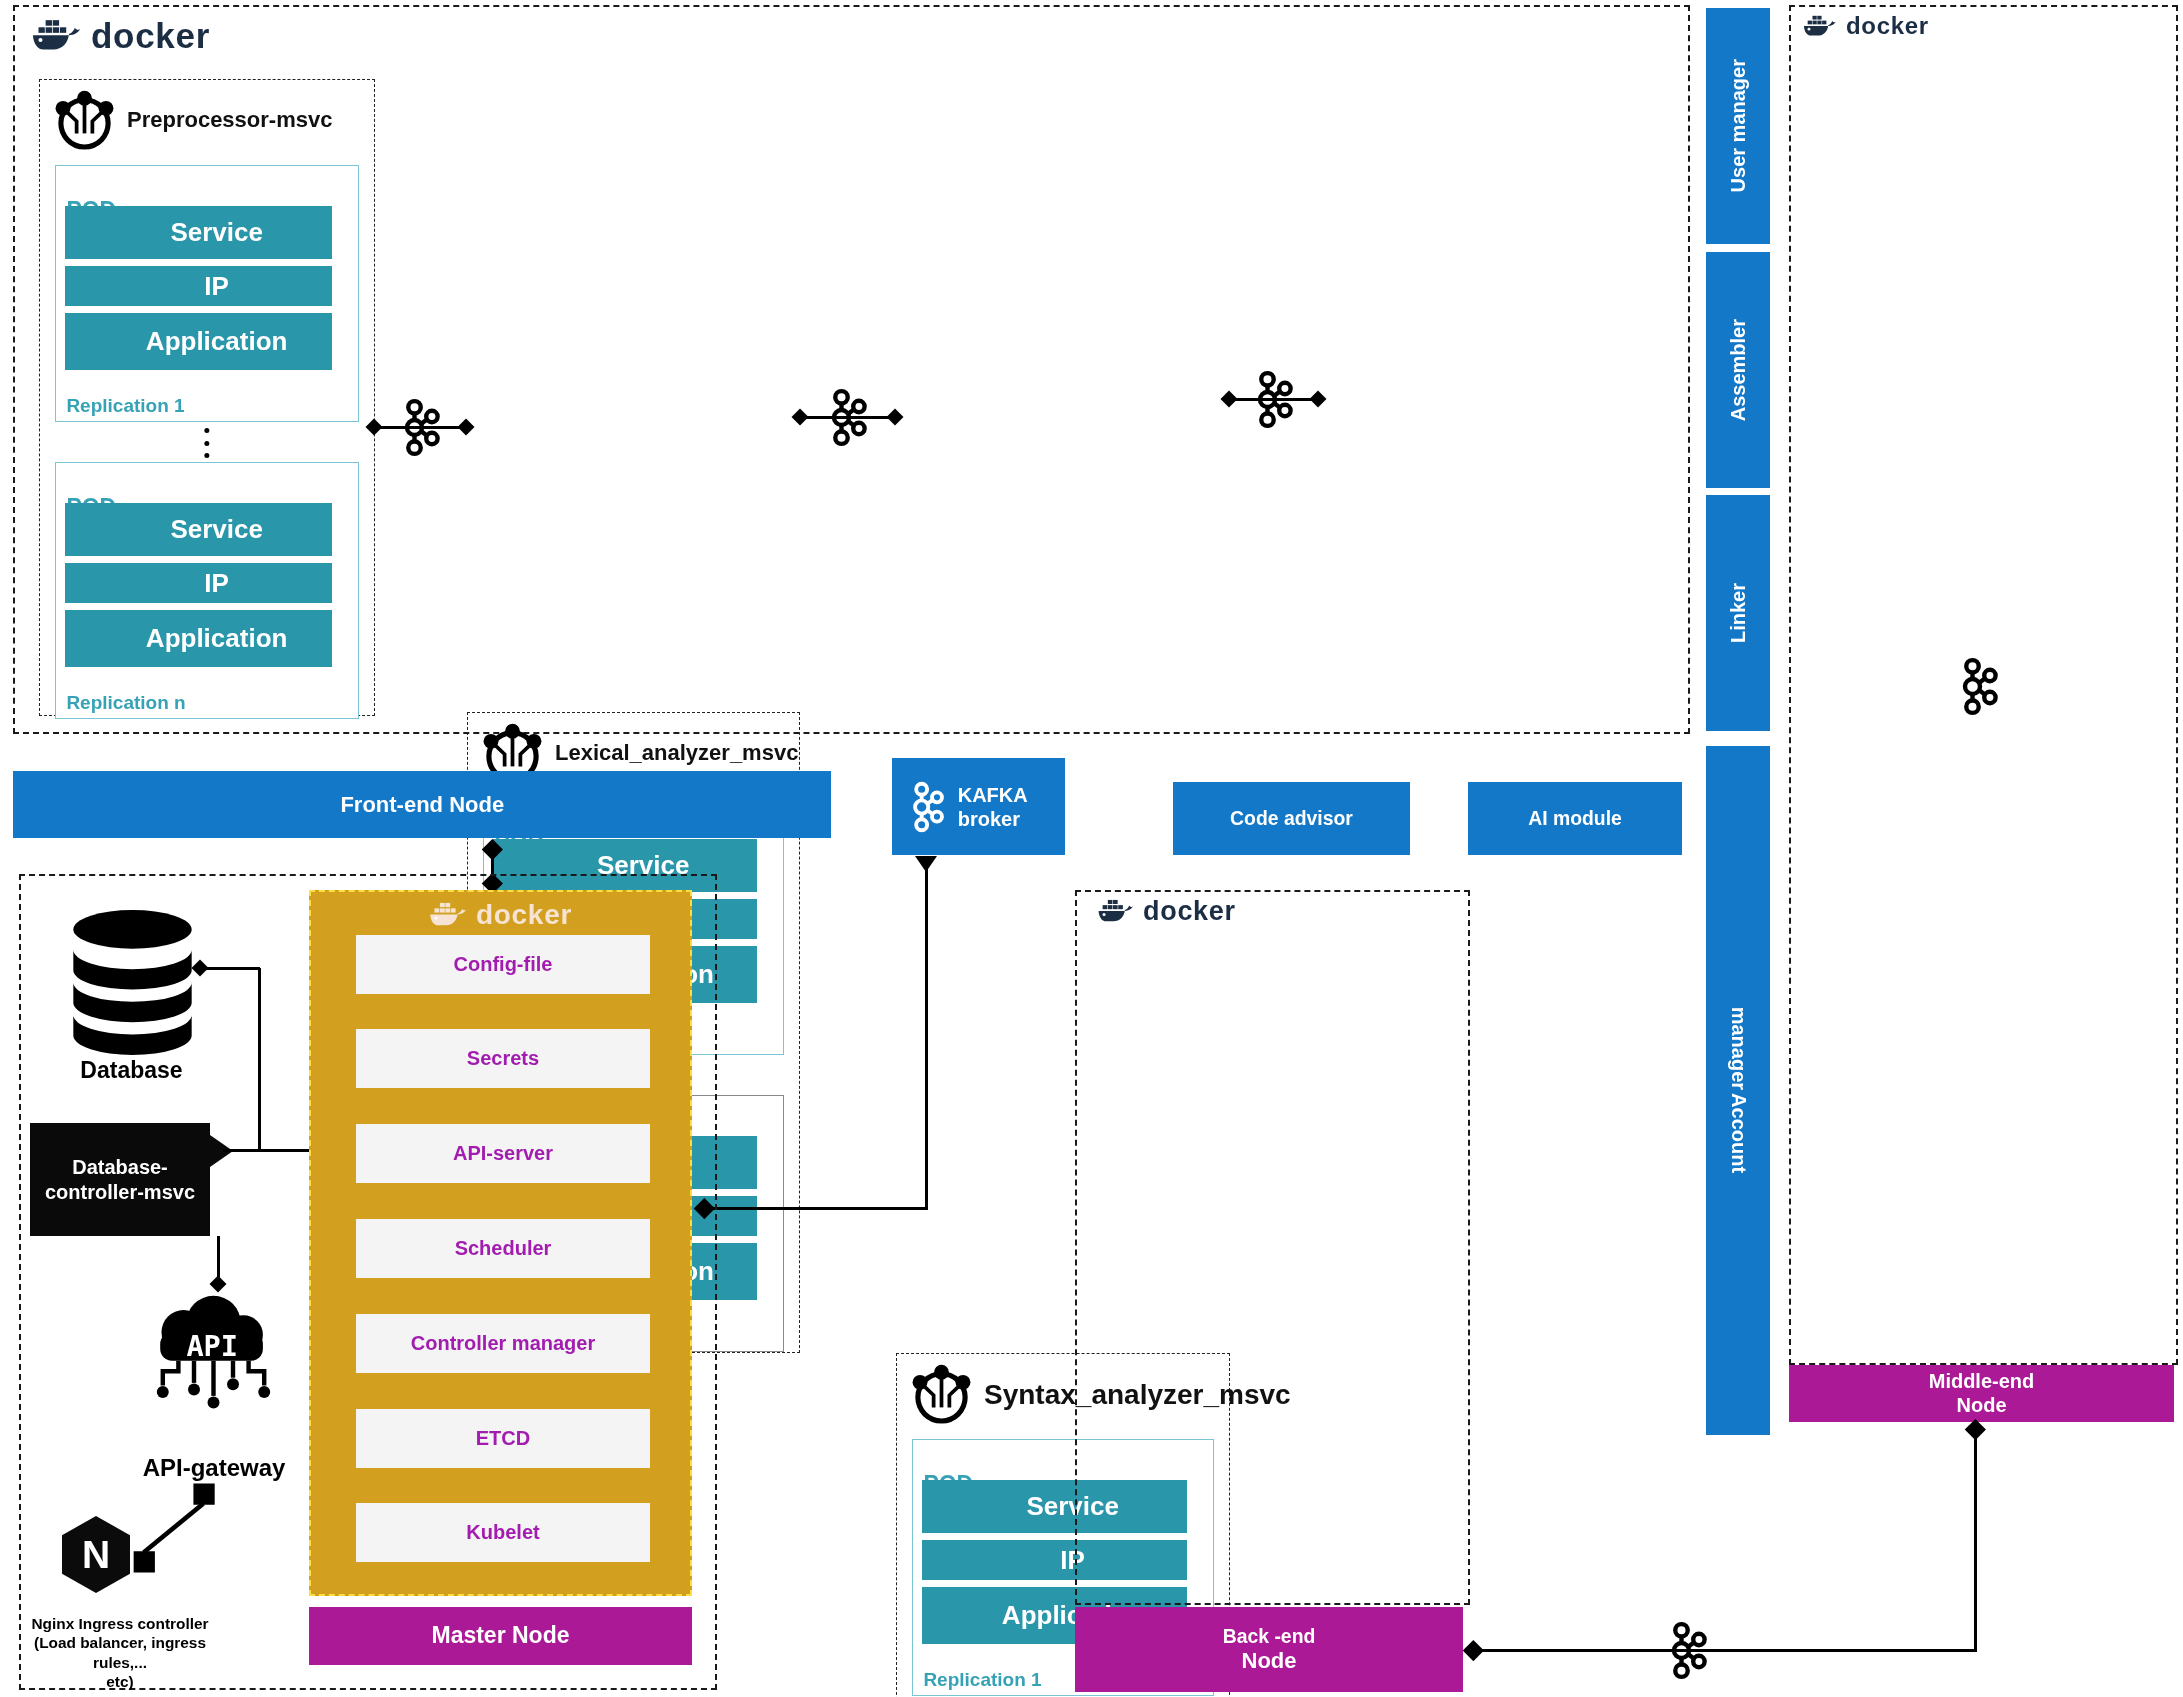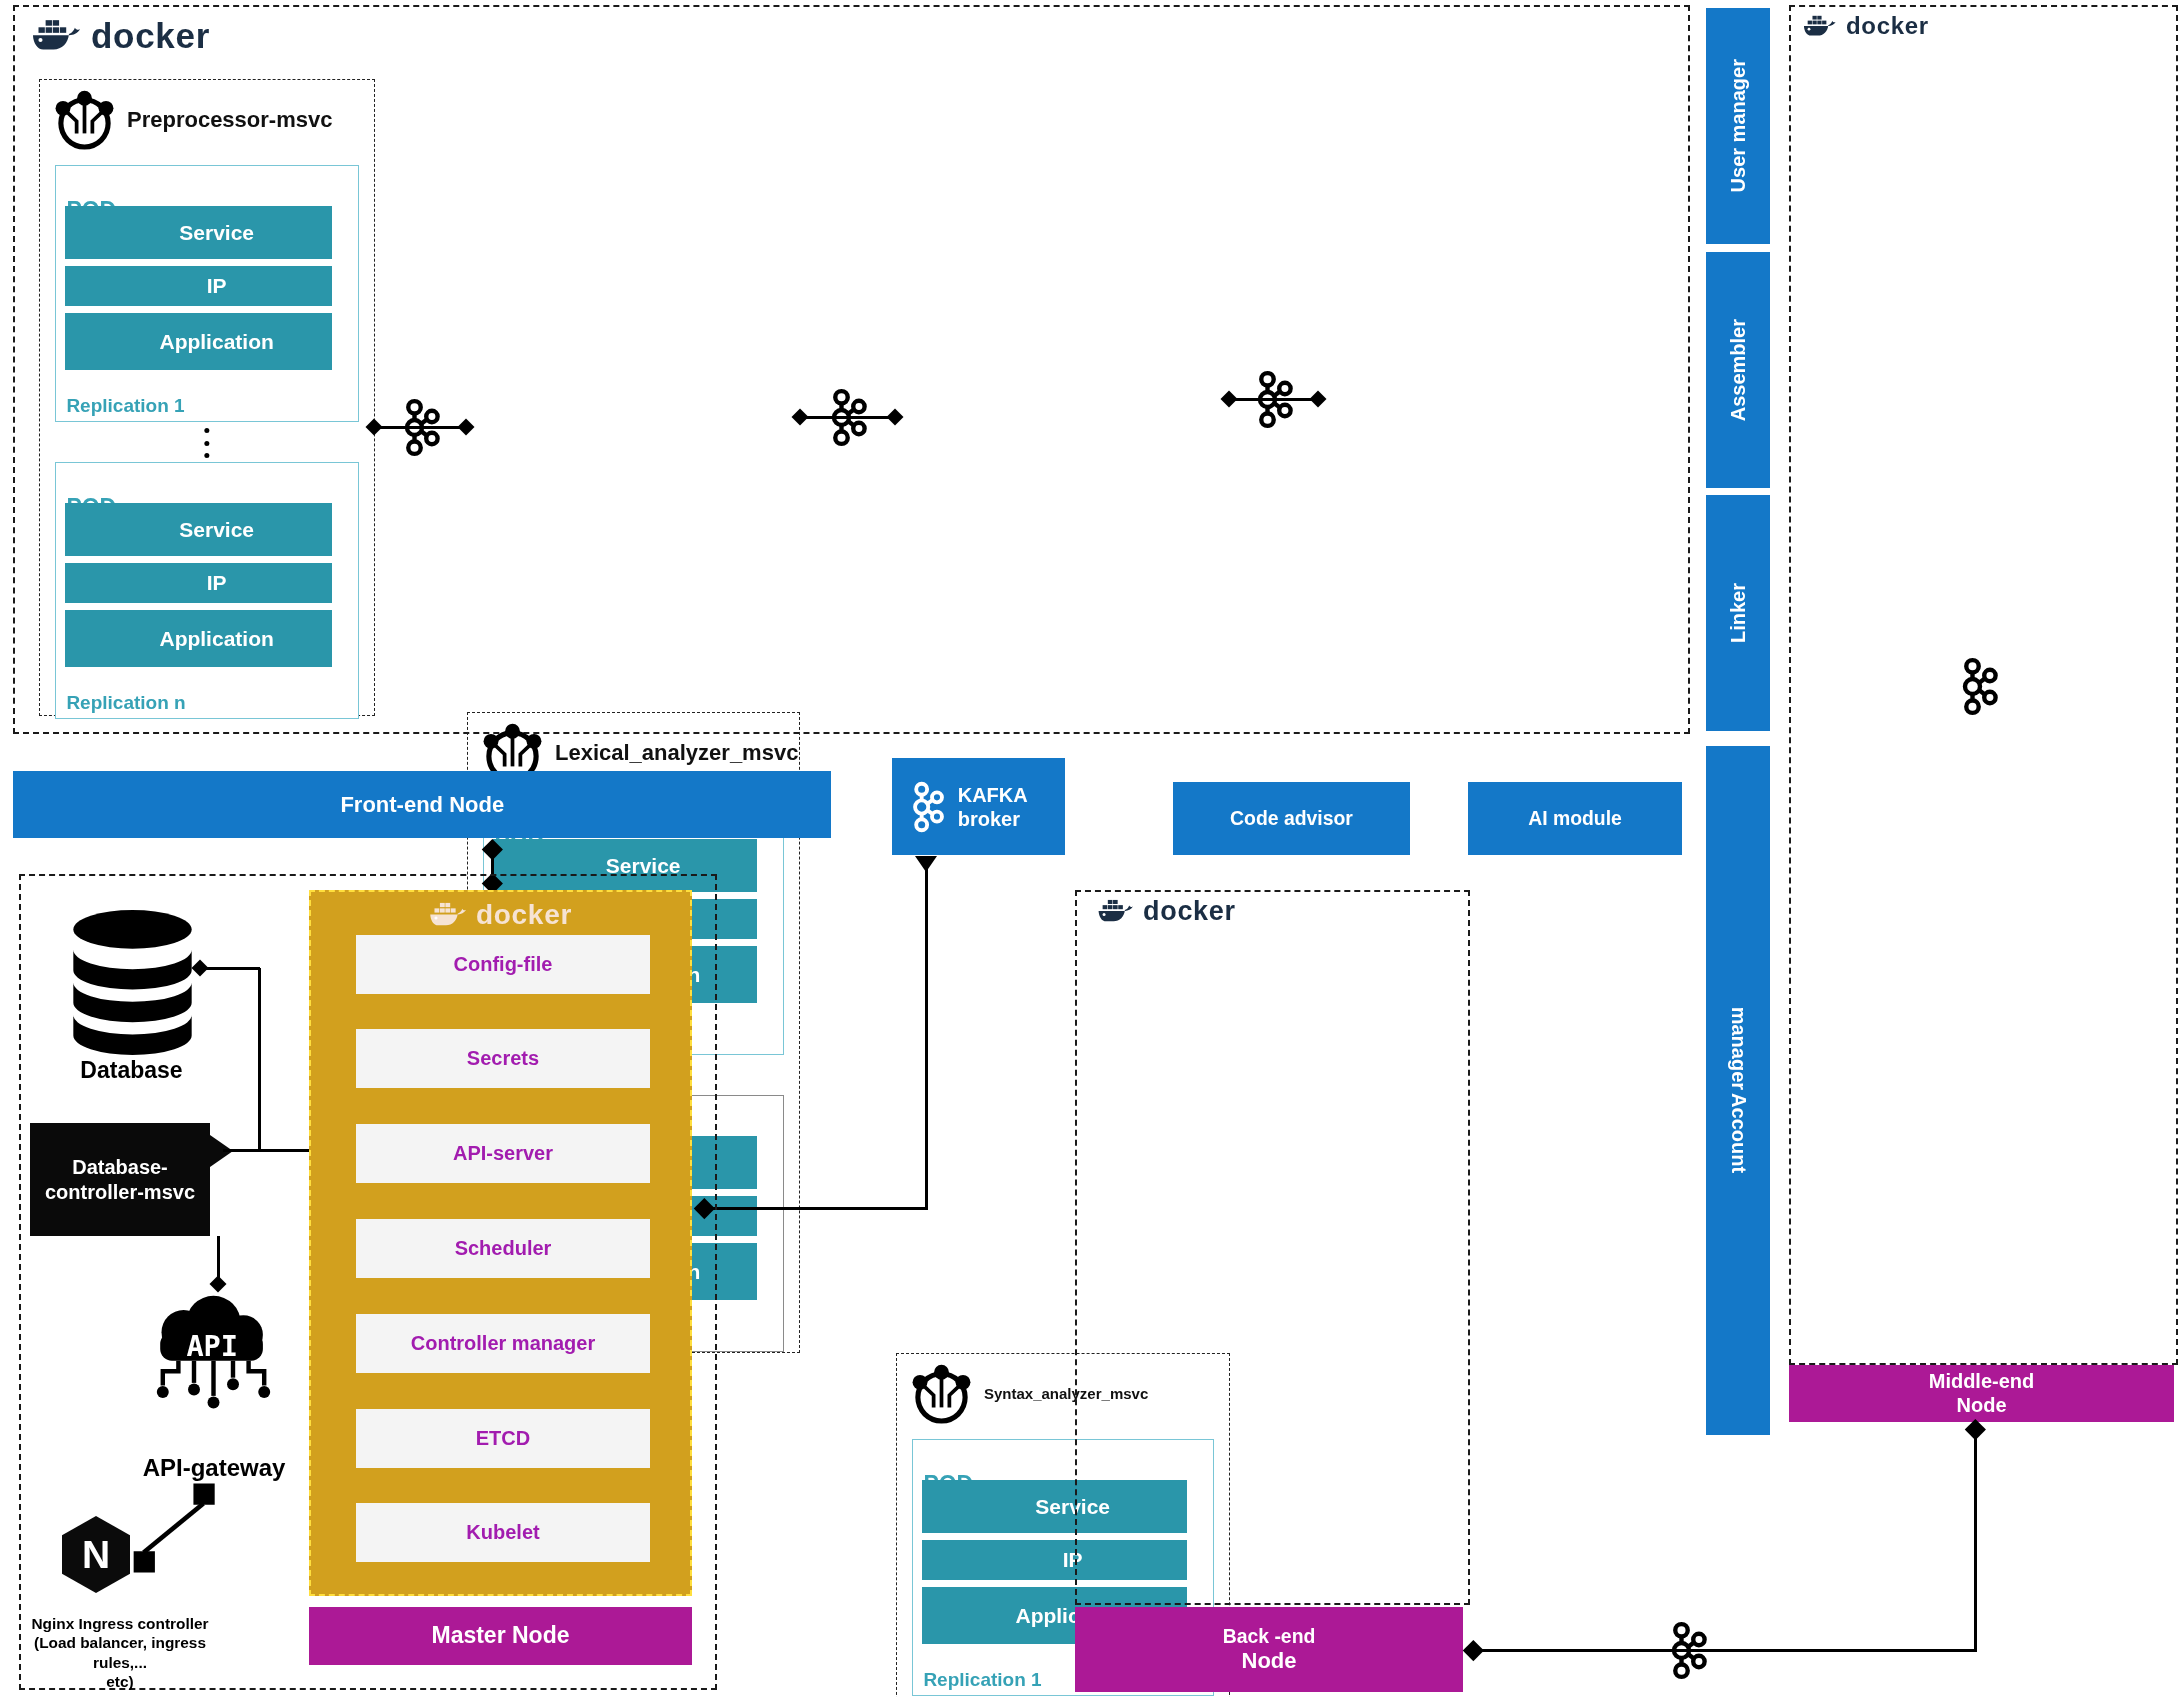--- a/index.html
+++ b/index.html
@@ -22,21 +22,21 @@
   
   .pod{position:absolute;background:#fff;border:1.3px solid;}
   .pod-label{position:absolute;font-weight:bold;}
   .pod-rep{position:absolute;font-weight:bold;}
   .pod-bar{position:absolute;color:#fff;font-weight:bold;display:flex;align-items:center;justify-content:center;}
   .t-teal{border-color:#79c6d6;}
   .t-teal .pod-bar{background:#2a96aa;}
   .t-teal .pod-label,.t-teal .pod-rep{color:#36a2b6;margin-top:24px;}
 
   .pod.lg .pod-label{top:6.7px;left:10.7px;font-size:23px;}
-  .pod.lg .pod-bar{left:9.3px;right:26px;font-size:21px;padding-left:36px;}
+  .pod.lg .pod-bar{left:9.3px;right:26px;font-size:26px;padding-left:36px;}
   .pod.lg .bar-service{top:40px;height:53px;}
   .pod.lg .bar-ip{top:100px;height:40px;}
   .pod.lg .bar-app{top:147px;height:57px;}
   .pod.lg .pod-rep{bottom:4px;left:10.7px;font-size:19px;}
 
   
   .vdots{position:absolute;left:50%;transform:translateX(-50%);display:flex;flex-direction:column;gap:7.3px;}
   .vdots i{width:5.3px;height:5.3px;border-radius:50%;background:#000;}
 
   
@@ -174,21 +174,21 @@
         <div class="pod-bar bar-app">Application</div>
         <span class="pod-rep">Replication n</span>
       </div>
   </div>
 
   <div class="abs dashed2 rel" style="left:896px;top:75px;width:332px;height:639px;">
     <div class="box-head">
       <svg class="msvc-ico" width="63" height="63" viewBox="0 0 95 95">
           <use href="#msvc"></use>
         </svg>
-      <span class="box-title" style="font-size:15px;">Syntax_analyzer_msvc</span>
+      <span class="box-title" style="font-size:28px;">Syntax_analyzer_msvc</span>
     </div>
     <div class="pod t-teal lg" style="left:14.7px;right:14.7px;top:85px;height:255px;">
         <span class="pod-label">POD</span>
         <div class="pod-bar bar-service">Service</div>
         <div class="pod-bar bar-ip">IP</div>
         <div class="pod-bar bar-app">Application</div>
         <span class="pod-rep">Replication 1</span>
       </div>
 
   </div>

